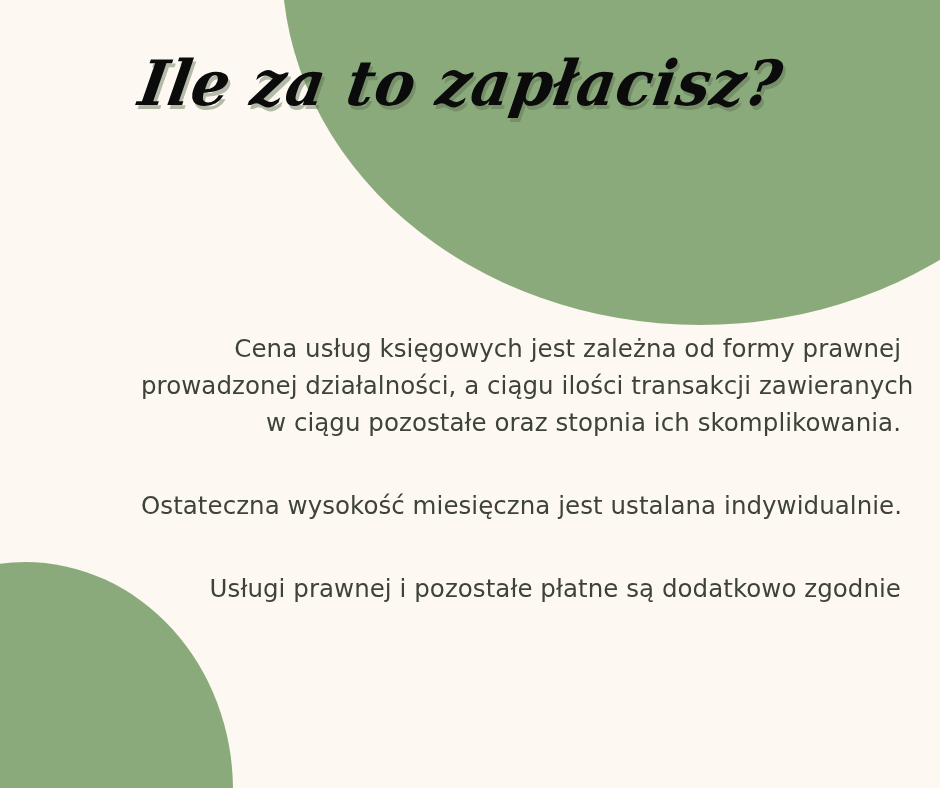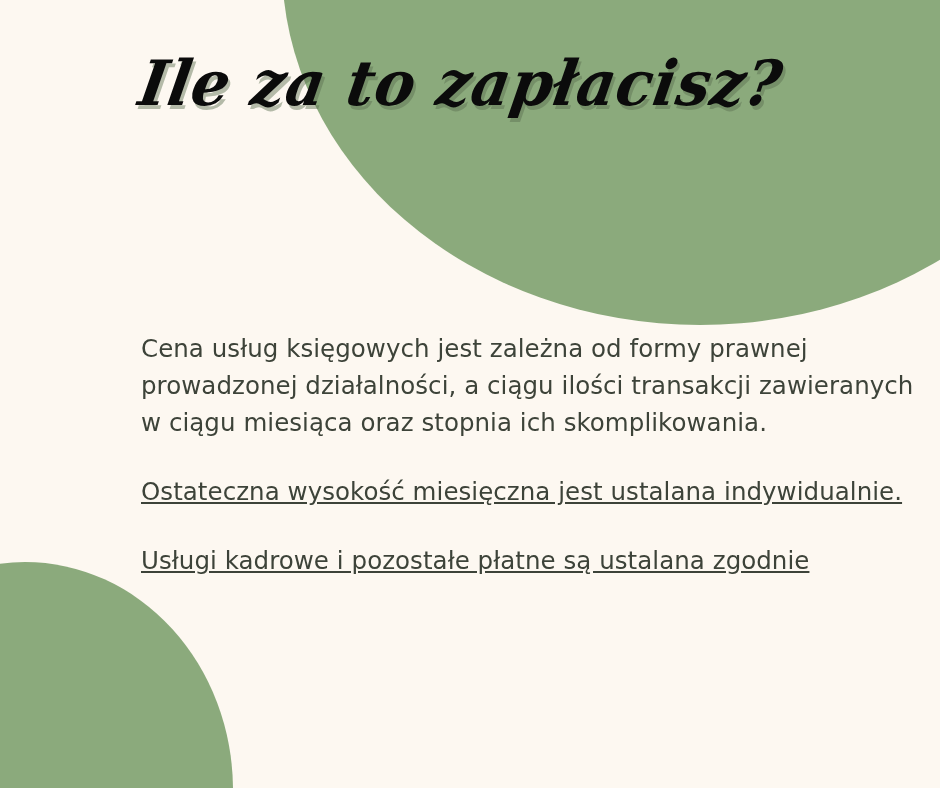--- a/index.html
+++ b/index.html
@@ -56,26 +56,26 @@
   .para {
     margin: 0;
     color: #3d4339;
     font-family: "DejaVu Sans", sans-serif;
     font-size: 24.5px;
     line-height: 37px;
     font-weight: 400;
     letter-spacing: 0.05px;
   }
   .para + .para {
-    margin-top: 32px;
-    text-decoration: underline;
+    margin-top: 46px;
   }
   .para .line {
     display: block;
     white-space: nowrap;
+    text-align: right;
   }
 </style>
 </head>
 <body>
 
 <div class="slide">
 
   <svg class="bg-layer" viewBox="0 0 940 788" preserveAspectRatio="none">
     <rect x="0" y="0" width="940" height="788" fill="#fdf8f1"></rect>
     <ellipse cx="700" cy="-35" rx="418" ry="360" fill="#8baa7c"></ellipse>
@@ -84,26 +84,26 @@
 
   <div class="title-wrap">
     <span class="title">Ile za to zapłacisz?</span>
   </div>
 
   <div class="body-block">
 
     <p class="para">
       <span class="line">Cena usług księgowych jest zależna od formy prawnej</span>
       <span class="line">prowadzonej działalności, a ciągu ilości transakcji zawieranych</span>
-      <span class="line">w ciągu miesiąca oraz stopnia ich skomplikowania.</span>
+      <span class="line">w ciągu pozostałe oraz stopnia ich skomplikowania.</span>
     </p>
 
     <p class="para">
       <span class="line">Ostateczna wysokość miesięczna jest ustalana indywidualnie.</span>
     </p>
 
     <p class="para">
-      <span class="line">Usługi kadrowe i pozostałe płatne są ustalana zgodnie</span>
+      <span class="line">Usługi prawnej i pozostałe płatne są dodatkowo zgodnie</span>
     </p>
 
   </div>
 
 </div>
 
 </body></html>

